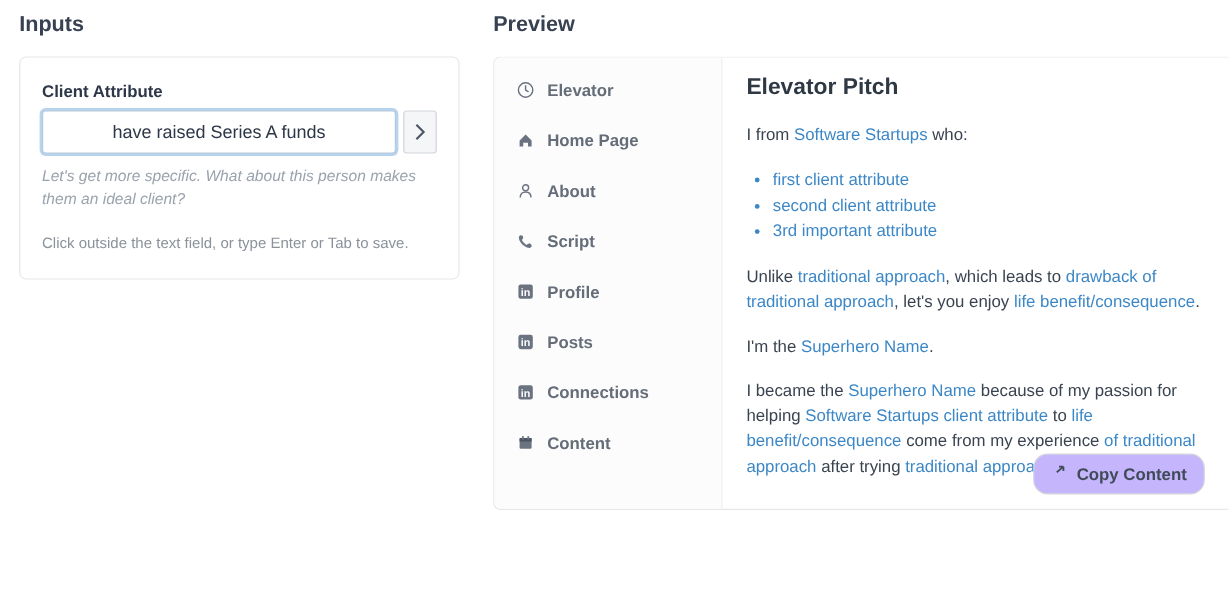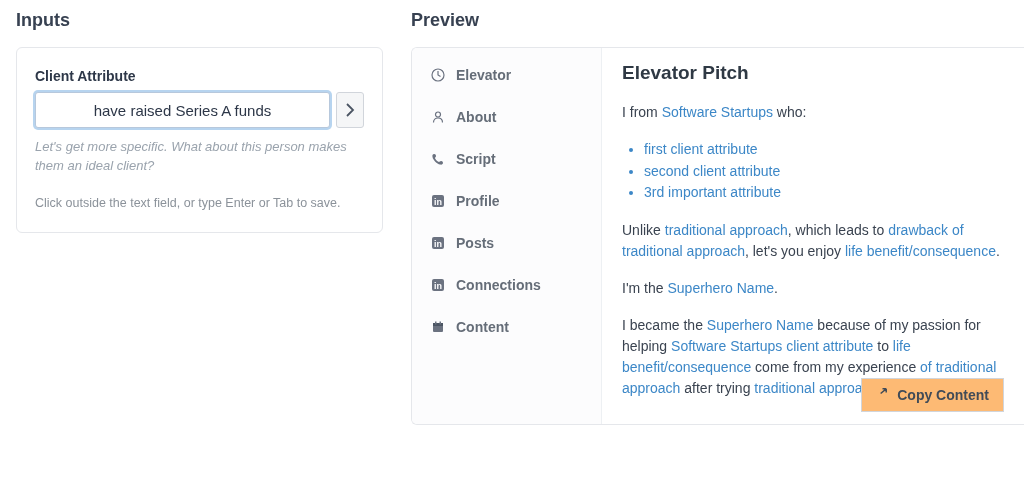--- a/index.html
+++ b/index.html
@@ -154,22 +154,22 @@
     color: #666d76;
     margin-bottom: 2px;
   }
   .copy-row {
     position: absolute;
     bottom: 12px;
     right: 20px;
   }
   .copy-btn {
     border: 1px solid #d1d5db;
-    border-radius: 0;
-    background: #fdba74;
+    border-radius: 12px;
+    background: #c4b5fd;
     padding: 8px 14px;
     font-size: 14px;
     font-weight: 600;
     color: #414b57;
     display: inline-flex;
     align-items: flex-start;
     gap: 8px;
     cursor: pointer;
   }
   .pencil {
@@ -212,20 +212,28 @@
         <div class="nav-item">
           <span class="icn">
             <svg width="14" height="14" viewBox="0 0 14 14">
                 <circle cx="7" cy="7" r="6" fill="none" stroke="#6b7280" stroke-width="1.2"></circle>
                 <path d="M7 3 V7 L9.5 8.5" fill="none" stroke="#6b7280" stroke-width="1.2"></path>
               </svg>
           </span>
           <span>Elevator</span>
         </div>
 
+        <div class="nav-item">
+          <span class="icn">
+            <svg width="14" height="14" viewBox="0 0 14 14">
+                <path d="M2 7 L7 2 L12 7 V12 H9 V9 H5 V12 H2 Z" fill="#6b7280"></path>
+              </svg>
+          </span>
+          <span>Home Page</span>
+        </div>
 
         <div class="nav-item">
           <span class="icn">
             <svg width="14" height="14" viewBox="0 0 14 14">
                 <circle cx="7" cy="4.5" r="2.5" fill="none" stroke="#6b7280" stroke-width="1.2"></circle>
                 <path d="M2.5 12.5 C2.5 9.5 4.5 8 7 8 C9.5 8 11.5 9.5 11.5 12.5" fill="none" stroke="#6b7280" stroke-width="1.2"></path>
               </svg>
           </span>
           <span>About</span>
         </div>

